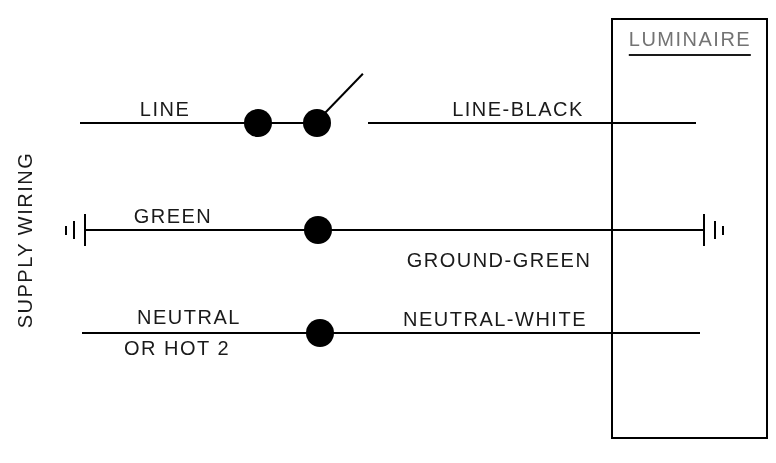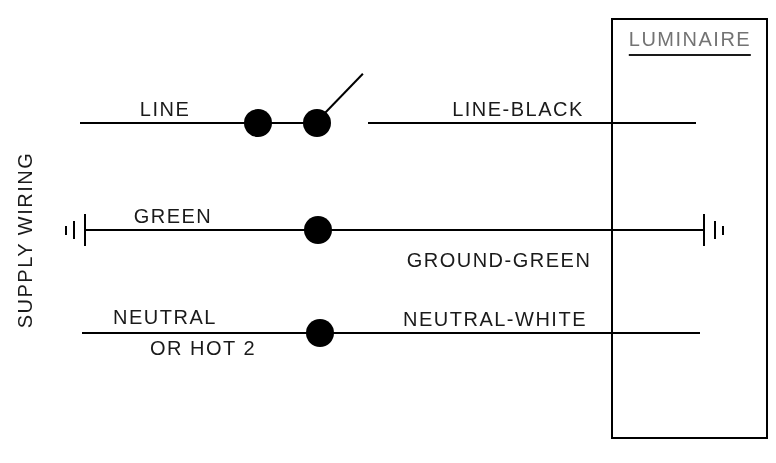--- a/index.html
+++ b/index.html
@@ -70,17 +70,17 @@
 
   <div class="gbar" style="left:703px; top:214px; height:32px;"></div>
   <div class="gbar" style="left:714px; top:221px; height:18px;"></div>
   <div class="gbar" style="left:722px; top:226px; height:9px;"></div>
   <div class="dot" style="left:304px; top:216px;"></div>
   <div class="label" style="left:173px; top:205px;">GREEN</div>
   <div class="label" style="left:499px; top:205px;margin-top:44px;">GROUND-GREEN</div>
 
   <div class="wire" style="left:82px; top:332px; width:618px;"></div>
   <div class="dot" style="left:306px; top:319px;"></div>
-  <div class="label" style="left:165px; top:306px;text-align:right;">NEUTRAL</div>
-  <div class="label" style="left:177px; top:337px;margin-left:26px;">OR HOT 2</div>
+  <div class="label" style="left:189px; top:306px;text-align:right;">NEUTRAL</div>
+  <div class="label" style="left:177px; top:337px;">OR HOT 2</div>
   <div class="label" style="left:495px; top:296px;margin-top:12px;">NEUTRAL-WHITE</div>
 
 </div>
 
 </body></html>

